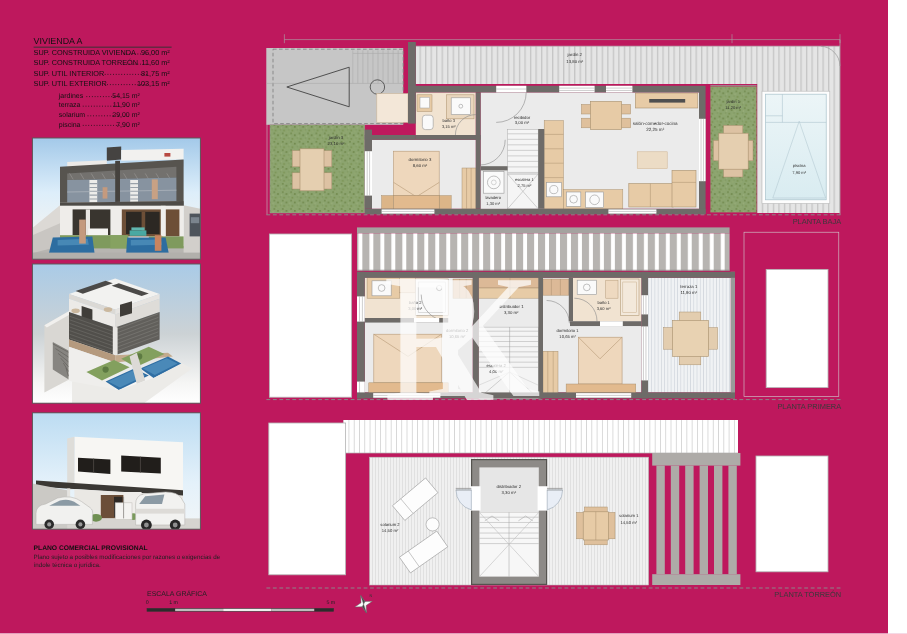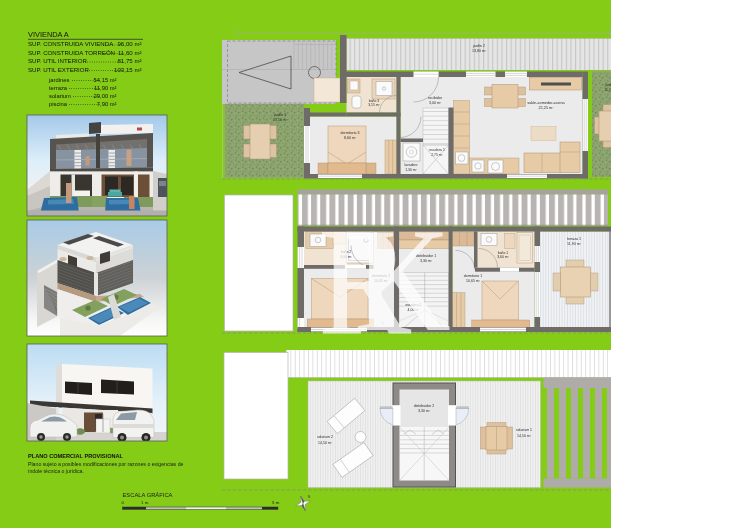--- a/index.html
+++ b/index.html
@@ -1,15 +1,15 @@
 <!DOCTYPE html>
 <html><head><meta charset="utf-8">
 <style>
 html,body{margin:0;padding:0;background:#fff;}
-#page{position:relative;width:611px;height:528px;background:#84cc16;overflow:hidden;font-family:"Liberation Sans",sans-serif;}
+#page{position:relative;width:740px;height:528px;background:#be185d;overflow:hidden;font-family:"Liberation Sans",sans-serif;}
 </style></head>
 <body>
 <div id="page">
 <svg width="756" height="528" viewBox="0 0 756 528" font-family="Liberation Sans, sans-serif">
 <defs>
 <pattern id="grass" width="7" height="7" patternUnits="userSpaceOnUse">
  <rect width="7" height="7" fill="#8ca46f"></rect>
  <rect x="0" y="0" width="1.4" height="1.4" fill="#728a4e"></rect>
  <rect x="3" y="1" width="1.1" height="1.1" fill="#9cb07c"></rect>
  <rect x="5" y="3" width="1.4" height="1.4" fill="#7b9354"></rect>

